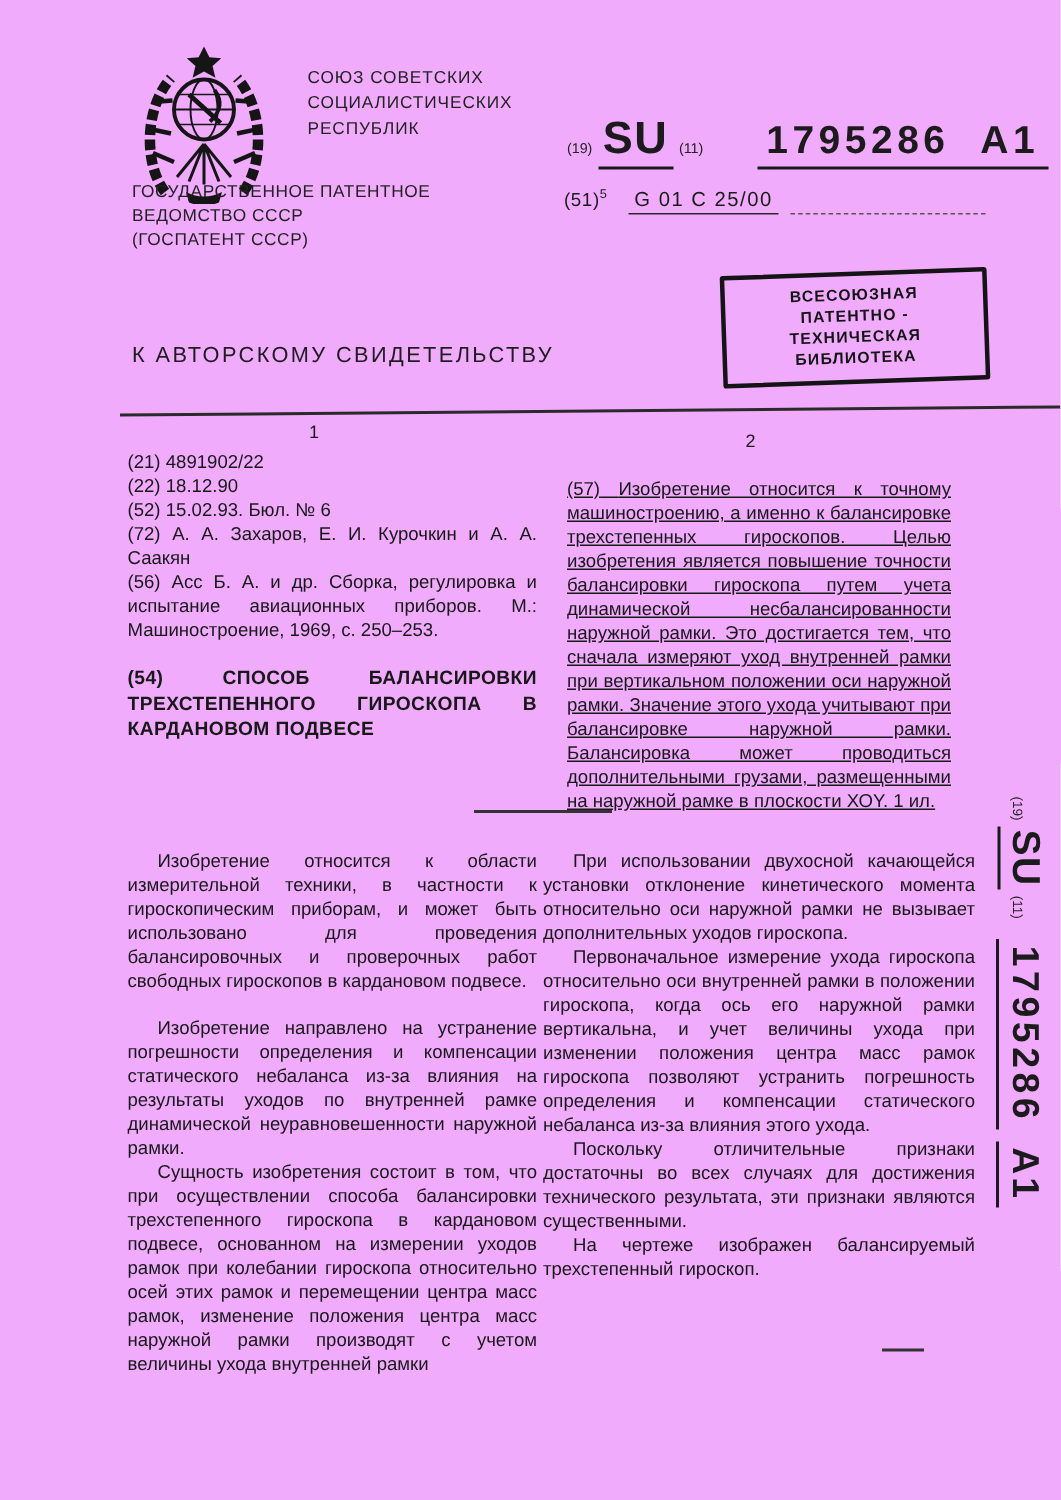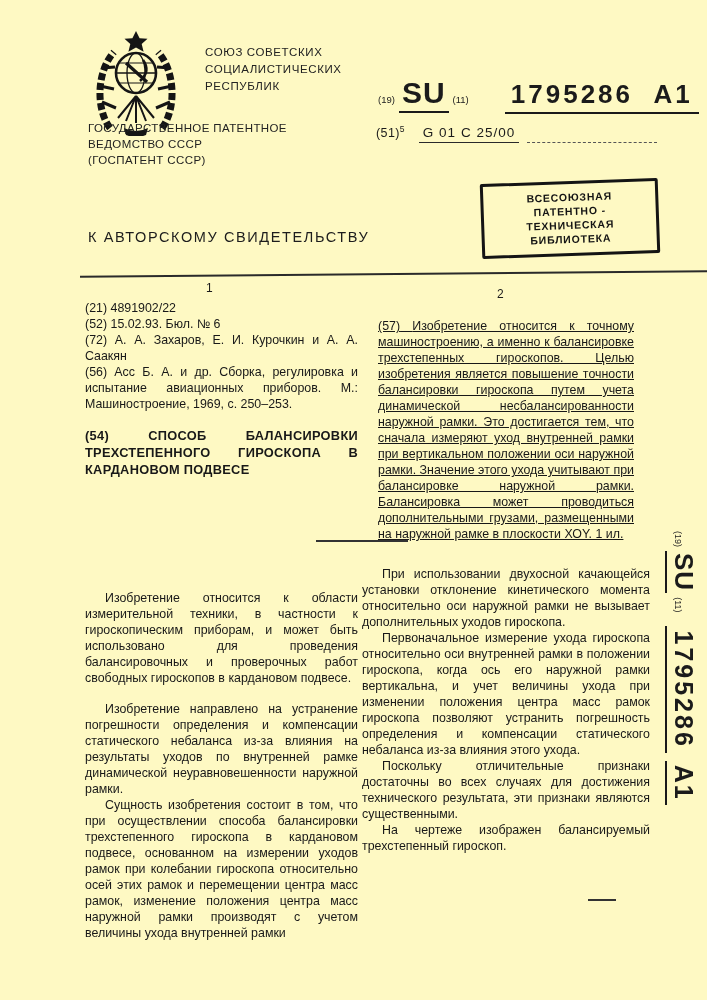--- a/index.html
+++ b/index.html
@@ -1,19 +1,19 @@
 <!DOCTYPE html>
 <html lang="ru"><head>
 <meta charset="utf-8">
 <style>
   html,body{margin:0;padding:0;background:#e8e8e6;}
   .page{
     position:relative;
     width:707px;height:1000px;
-    background:#fef9c3;
+    background:#f0abfc;
     font-family:"Liberation Sans", sans-serif;
     color:#1b1b1b;
     overflow:hidden;
   }
   
   .emblem{position:absolute;left:90px;top:30px;width:92px;height:106px;}
   .country{position:absolute;left:205px;top:44px;font-size:11.5px;line-height:17px;letter-spacing:.6px;color:#222;}
   .pubrow{position:absolute;left:374px;top:76px;display:flex;align-items:baseline;white-space:nowrap;}
   .code-small{font-size:9.5px;color:#222;margin:0 4px;}
   .pub-su{font-size:30px;font-weight:700;letter-spacing:1px;border-bottom:2px solid #1a1a1a;padding:0 3px 1px;}
@@ -36,21 +36,21 @@
   .colnum-1{position:absolute;left:206px;top:281px;font-size:12px;}
   .colnum-2{position:absolute;left:497px;top:287px;font-size:12px;}
   
   .txt{font-size:12.4px;line-height:16px;text-align:justify;color:#181818;}
   .biblio{position:absolute;left:85px;top:300px;width:273px;}
   .biblio p{margin:0;}
   .title54{margin-top:15px !important;font-weight:600;font-size:12.8px;line-height:17px;letter-spacing:.3px;}
   .abstract{position:absolute;left:362px;top:302px;width:288px;}
   .abstract p{margin:16px;text-decoration:underline;}
   .rule-mid{position:absolute;left:316px;top:540px;width:92px;height:2px;background:#333;}
-  .body-left{position:absolute;left:85px;top:566px;width:273px;margin-top:24px;}
+  .body-left{position:absolute;left:85px;top:566px;width:273px;}
   .body-right{position:absolute;left:362px;top:566px;width:288px;}
   .body-left p,.body-right p{margin:0;}
   .ind{text-indent:20px;}
   .gap-after{margin-bottom:15px !important;}
   .rule-end{position:absolute;left:588px;top:899px;width:28px;height:2px;background:#333;}
   
   .side{
     position:absolute;left:699px;top:527px;width:332px;height:46px;
     transform:rotate(90deg);transform-origin:top left;
     display:flex;align-items:baseline;white-space:nowrap;
@@ -115,20 +115,21 @@
     <div>ПАТЕНТНО - ТЕХНИЧЕСКАЯ</div>
     <div>БИБЛИОТЕКА</div>
   </div>
 
   <div class="rule-top"></div>
   <div class="colnum-1">1</div>
   <div class="colnum-2">2</div>
 
   <div class="biblio txt">
     <p><span>(21)</span> <span>4891902/22</span></p>
+    <p><span>(22)</span> <span>18.12.90</span></p>
     <p><span>(52)</span> <span>15.02.93. Бюл. № 6</span></p>
     <p><span>(72)</span> <span>А. А. Захаров, Е. И. Курочкин и А. А. Саакян</span></p>
     <p><span>(56)</span> <span>Асс Б. А. и др. Сборка, регулировка и испытание авиационных приборов. М.: Машиностроение, 1969, с. 250–253.</span></p>
     <p class="title54"><span>(54)</span> <span>СПОСОБ БАЛАНСИРОВКИ ТРЕХСТЕПЕННОГО ГИРОСКОПА В КАРДАНОВОМ ПОДВЕСЕ</span></p>
   </div>
 
   <div class="abstract txt">
     <p><span>(57)</span> <span>Изобретение относится к точному машиностроению, а именно к балансировке трехстепенных гироскопов. Целью изобретения является повышение точности балансировки гироскопа путем учета динамической несбалансированности наружной рамки. Это достигается тем, что сначала измеряют уход внутренней рамки при вертикальном положении оси наружной рамки. Значение этого ухода учитывают при балансировке наружной рамки. Балансировка может проводиться дополнительными грузами, размещенными на наружной рамке в плоскости ХОY. 1 ил.</span></p>
   </div>
 

